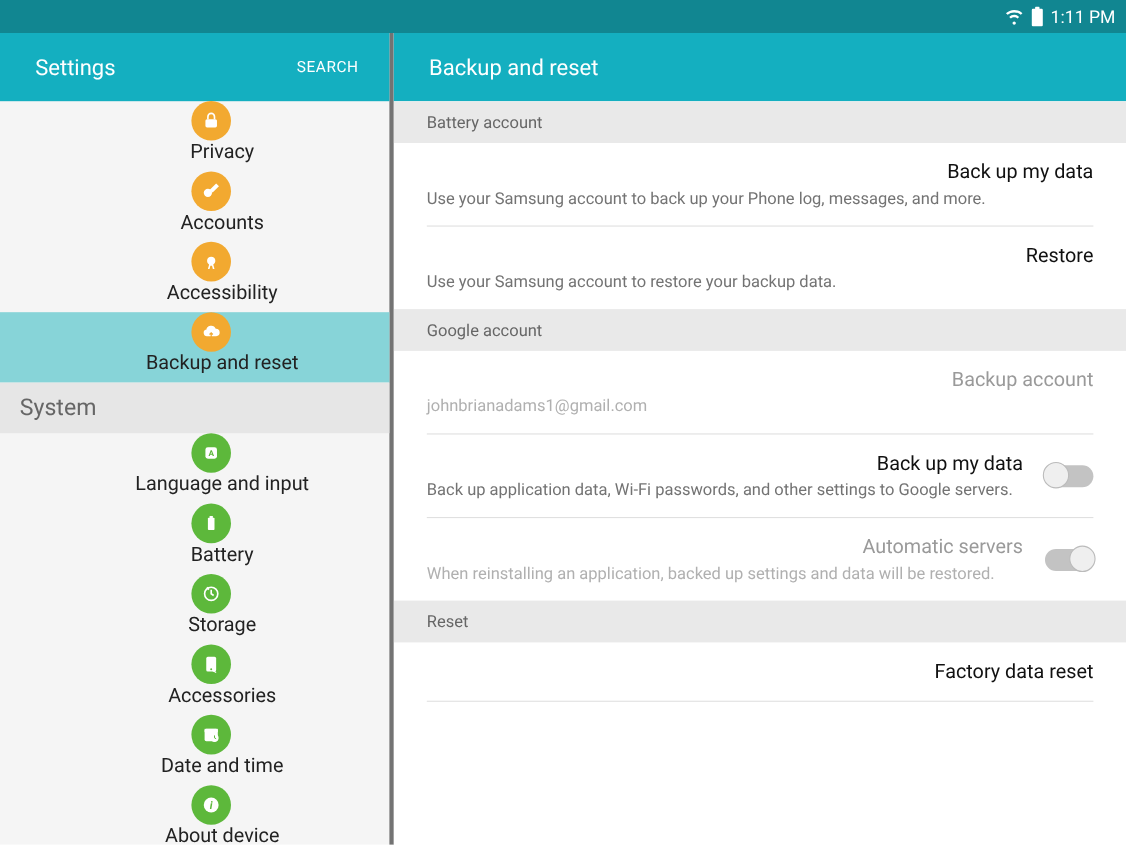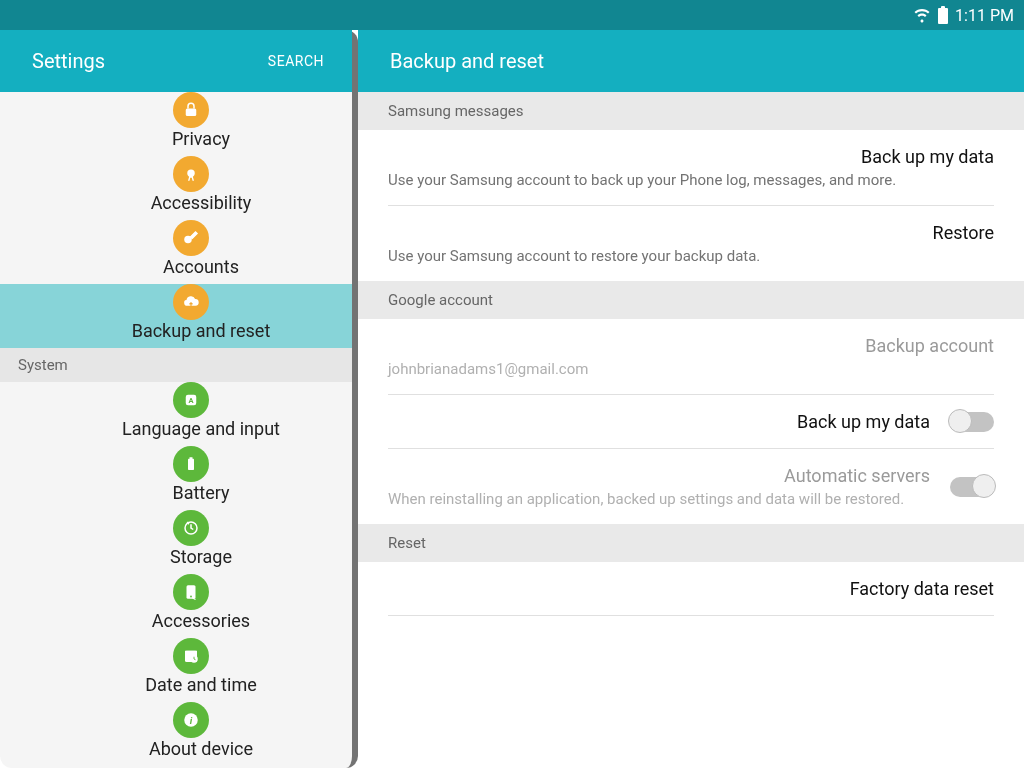--- a/index.html
+++ b/index.html
@@ -1,29 +1,29 @@
 <!DOCTYPE html>
 <html><head>
 <meta charset="utf-8">
 <style>
   * { margin:0; padding:0; box-sizing:border-box; font-family: Roboto, "Segoe UI", Arial, sans-serif; }
   html,body { width:1024px; height:768px; overflow:hidden; background:#fff; }
   .status-bar { height:30px; background:#118691; color:#fff; display:flex; justify-content:flex-end; padding:0 10px; font-size:16px; }
   .status-bar .icon { margin-left:6px; display:flex; align-items:center; }
   .main { display:flex; height:738px; }
-  .sidebar { width:358px; background:#f5f5f5; display:flex; flex-direction:column; border-right:6px solid #737373;border-radius:12px; }
+  .sidebar { width:358px; background:#f5f5f5; display:flex; flex-direction:column; border-right:4px solid #737373; }
   .sidebar-header { height:62px; background:#14afc0; color:#fff; display:flex; align-items:center; justify-content:space-between; padding:0 28px 0 32px; }
   .sidebar-title { font-size:20px; font-weight:400; }
   .sidebar-search { font-size:14px; letter-spacing:0.5px; }
   .sidebar-list { flex:1; overflow:auto; }
   .sidebar-item { height:64px; display:flex; align-items:center; padding-left:30px; cursor:pointer;flex-direction:column; }
   .sidebar-item.selected { background:#87d4d8; }
   .sidebar-icon { width:36px; height:36px; border-radius:50%; display:flex; align-items:center; justify-content:center; flex-shrink:0; }
   .sidebar-label { margin-left:20px; font-size:18px; color:#222; }
-  .sidebar-section { height:34px; display:flex; align-items:center; padding-left:18px; font-size:15px; color:#666; background:#e6e6e6; }
+  .sidebar-section { height:46px; display:flex; align-items:center; padding-left:18px; font-size:21px; color:#666; background:#e6e6e6; }
   .content { flex:1; background:#fff; display:flex; flex-direction:column; }
   .content-header { height:62px; background:#14afc0; color:#fff; display:flex; align-items:center; padding-left:32px; font-size:20px; }
   .content-body { flex:1; overflow:auto; }
   .group-header { background:#e9e9e9; color:#666; font-size:15px; padding:10px 30px; }
   .setting-row { padding:16px 30px; display:flex; align-items:center; justify-content:space-between; }
   .setting-text { flex:1; }
   .setting-title { font-size:18px; color:#111;text-align:right; }
   .setting-title.disabled { color:#9a9a9a; }
   .setting-sub { font-size:15px; color:#737373; margin-top:4px; }
   .setting-sub.disabled { color:#b0b0b0; }
@@ -65,34 +65,34 @@
               <rect x="5" y="10" width="14" height="10" rx="2"></rect>
               <path d="M8 10V7a4 4 0 018 0v3" stroke="#fff" stroke-width="2" fill="none"></path>
             </svg>
         </span>
         <span class="sidebar-label">Privacy</span>
       </div>
 
       <div class="sidebar-item">
         <span class="sidebar-icon" style="background:#f2a930">
           <svg width="18" height="18" viewBox="0 0 24 24" fill="#fff">
-              <path d="M12 6a5 5 0 00-5 5c0 2 1 3.5 2.5 4.5L8 21h2l1-4h2l1 4h2l-1.5-5.5C16 14.5 17 13 17 11a5 5 0 00-5-5z"></path>
-            </svg>
-        </span>
-        <span class="sidebar-label">Accessibility</span>
-      </div>
-
-      <div class="sidebar-item">
-        <span class="sidebar-icon" style="background:#f2a930">
-          <svg width="18" height="18" viewBox="0 0 24 24" fill="#fff">
               <circle cx="8" cy="14" r="5"></circle>
               <path d="M13 13l7-7-2-2-7 7" stroke="#fff" stroke-width="2"></path>
             </svg>
         </span>
         <span class="sidebar-label">Accounts</span>
+      </div>
+
+      <div class="sidebar-item">
+        <span class="sidebar-icon" style="background:#f2a930">
+          <svg width="18" height="18" viewBox="0 0 24 24" fill="#fff">
+              <path d="M12 6a5 5 0 00-5 5c0 2 1 3.5 2.5 4.5L8 21h2l1-4h2l1 4h2l-1.5-5.5C16 14.5 17 13 17 11a5 5 0 00-5-5z"></path>
+            </svg>
+        </span>
+        <span class="sidebar-label">Accessibility</span>
       </div>
 
       <div class="sidebar-item selected">
         <span class="sidebar-icon" style="background:#f2a930">
           <svg width="18" height="18" viewBox="0 0 24 24" fill="#fff">
               <path d="M6 10a6 6 0 0111.5-2A4.5 4.5 0 0118 17H7a4 4 0 01-1-7.9z"></path>
               <path d="M12 19v-6m-2 2l2-2 2 2" stroke="#f2a930" stroke-width="1.5" fill="none"></path>
             </svg>
         </span>
         <span class="sidebar-label">Backup and reset</span>
@@ -164,21 +164,21 @@
         <span class="sidebar-label">About device</span>
       </div>
 
     </div>
   </div>
 
   <div class="content">
     <div class="content-header">Backup and reset</div>
     <div class="content-body">
 
-      <div class="group-header">Samsung messages</div>
+      <div class="group-header">Battery account</div>
 
       <div class="setting-row">
         <div class="setting-text">
           <div class="setting-title">Back up my data</div>
           <div class="setting-sub">Use your Samsung account to back up your Phone log, messages, and more.</div>
         </div>
       </div>
       <div class="divider"></div>
 
       <div class="setting-row">
@@ -194,20 +194,21 @@
         <div class="setting-text">
           <div class="setting-title disabled">Backup account</div>
           <div class="setting-sub disabled">johnbrianadams1@gmail.com</div>
         </div>
       </div>
       <div class="divider"></div>
 
       <div class="setting-row">
         <div class="setting-text">
           <div class="setting-title">Back up my data</div>
+          <div class="setting-sub">Back up application data, Wi-Fi passwords, and other settings to Google servers.</div>
         </div>
         <div class="toggle">
             <div class="knob"></div>
           </div>
       </div>
       <div class="divider"></div>
 
       <div class="setting-row">
         <div class="setting-text">
           <div class="setting-title disabled">Automatic servers</div>

